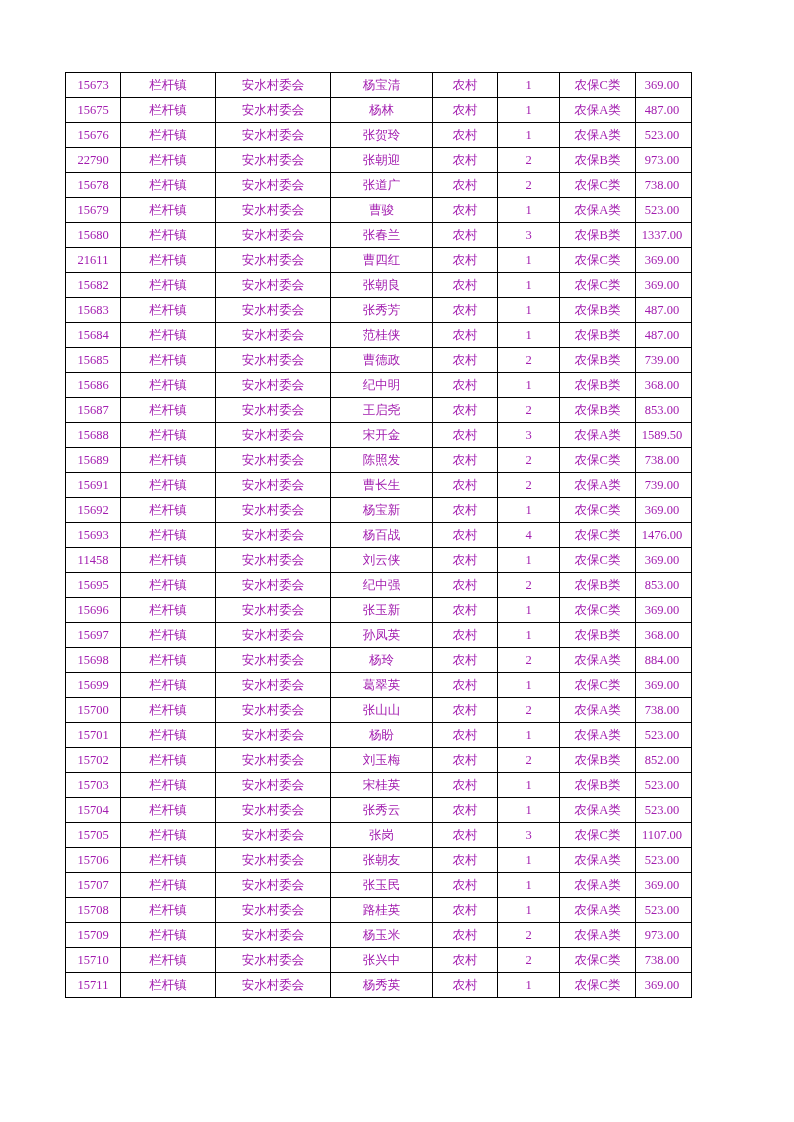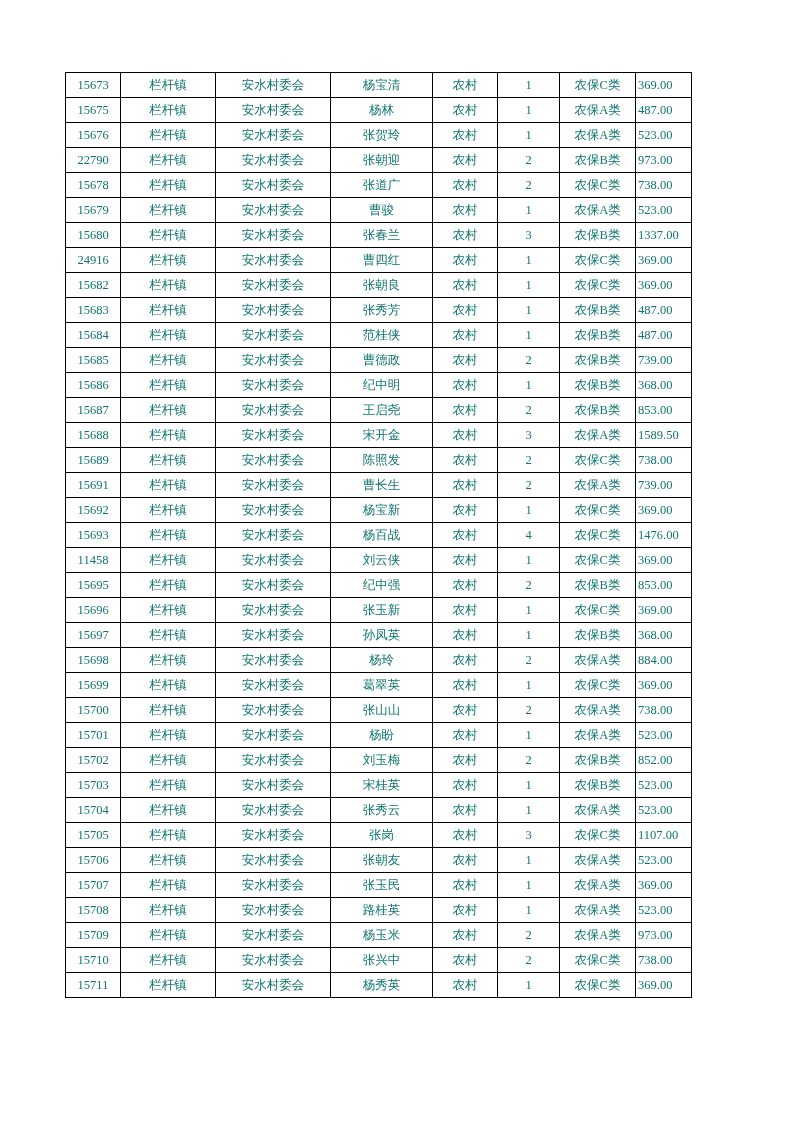--- a/index.html
+++ b/index.html
@@ -16,41 +16,41 @@
     overflow: hidden;
   }
   .sheet-table {
     position: absolute;
     left: 65px;
     top: 72px;
     border-collapse: collapse;
     table-layout: fixed;
     width: 626px;
     font-size: 12.5px;
-    color: #0f766e;
+    color: #a21caf;
   }
   .sheet-table td {
     border: 1px solid #000000;
     height: 25px;
     text-align: center;
     vertical-align: middle;
     white-space: nowrap;
     overflow: hidden;
     padding: 0 2px;
   }
   .sheet-table col.c-id       { width: 55px; }
   .sheet-table col.c-town     { width: 95px; }
   .sheet-table col.c-village  { width: 115px; }
   .sheet-table col.c-name     { width: 102px; }
   .sheet-table col.c-type     { width: 65px; }
   .sheet-table col.c-count    { width: 62px; }
   .sheet-table col.c-category { width: 76px; }
   .sheet-table col.c-amount   { width: 56px; }
   .sheet-table td.col-amount {
-    text-align: left;
+    text-align: center;
     padding-right: 5px;
   }
 </style>
 </head>
 <body>
 
 <div class="page">
   <table class="sheet-table">
     <colgroup>
       <col class="c-id">
@@ -127,21 +127,21 @@
           <td class="col-id">15680</td>
           <td class="col-town">栏杆镇</td>
           <td class="col-village">安水村委会</td>
           <td class="col-name">张春兰</td>
           <td class="col-type">农村</td>
           <td class="col-count">3</td>
           <td class="col-category">农保B类</td>
           <td class="col-amount">1337.00</td>
         </tr>
         <tr>
-          <td class="col-id">24916</td>
+          <td class="col-id">21611</td>
           <td class="col-town">栏杆镇</td>
           <td class="col-village">安水村委会</td>
           <td class="col-name">曹四红</td>
           <td class="col-type">农村</td>
           <td class="col-count">1</td>
           <td class="col-category">农保C类</td>
           <td class="col-amount">369.00</td>
         </tr>
         <tr>
           <td class="col-id">15682</td>

